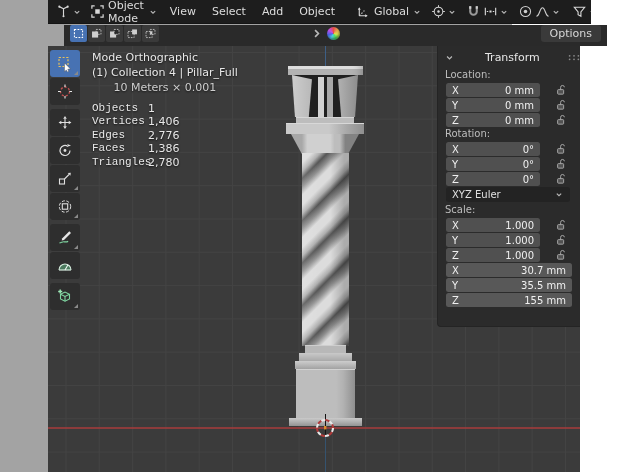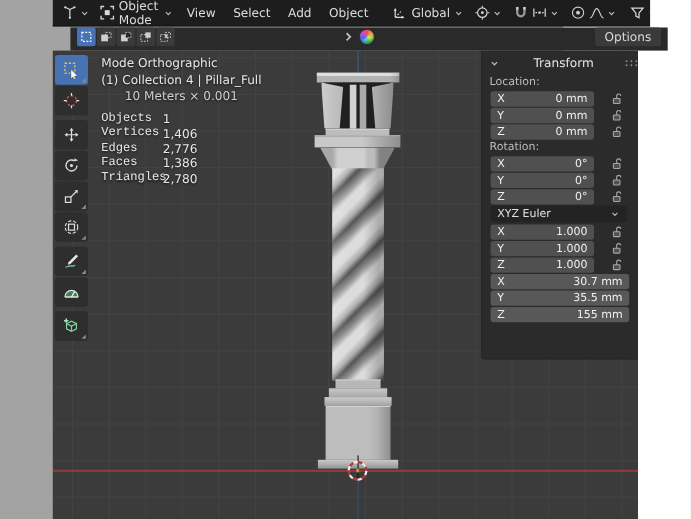--- a/index.html
+++ b/index.html
@@ -529,20 +529,21 @@
 
         <div class="euler">
           <span class="ax">XYZ Euler</span>
           <span class="icn" style="width:10px;height:10px">
               <svg viewBox="0 0 16 16" fill="none" stroke="#b9b9b9" stroke-width="1.8">
                 <path d="M4.5 6.5L8 10l3.5-3.5"></path>
               </svg>
             </span>
         </div>
 
+        <div class="slabel">Scale:</div>
         <div class="frow">
           <div class="field">
               <span class="ax">X</span>
               <span class="val">1.000</span>
             </div>
           <span class="lockbtn icn">
               <svg viewBox="0 0 16 16" fill="none" stroke="#a8a8a8" stroke-width="1.3">
                 <rect x="3.5" y="7.5" width="8" height="6" rx="1" fill="#a8a8a8" fill-opacity=".3"></rect>
                 <path d="M7.5 7.5V4.6a2.5 2.5 0 0 1 5-.3"></path>
               </svg>

